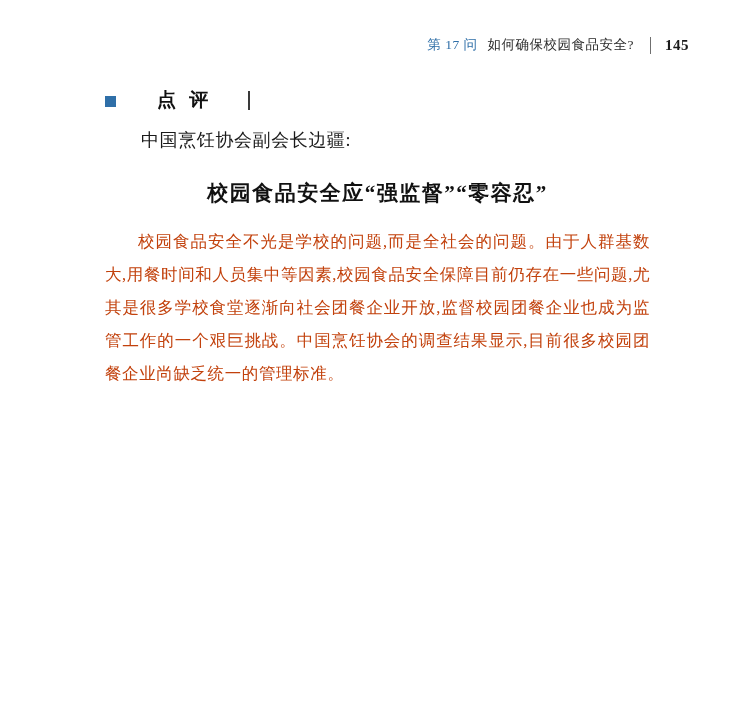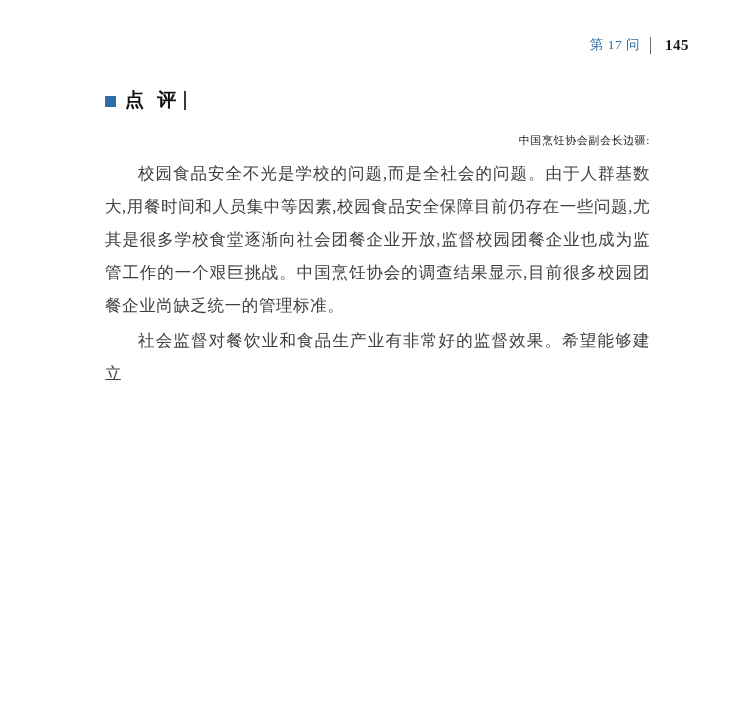--- a/index.html
+++ b/index.html
@@ -56,20 +56,21 @@
   }
 
   
   .section-head {
     position: absolute;
     top: 88px;
     left: 105px;
     display: flex;
     align-items: center;
     height: 24px;
+    gap: 32px;
   }
   .section-head .marker {
     width: 11px;
     height: 11px;
     background: #2f6fa8;
     margin-right: 9px;
     position: relative;
     top: 1px;
   }
   .section-head .marker::after {
@@ -104,64 +105,64 @@
     left: 105px;
     width: 545px;
   }
   p.para {
     margin: 0 0 2px 0;
     font-size: 16.5px;
     line-height: 33px;
     text-align: justify;
     text-justify: inter-ideograph;
     letter-spacing: 0.6px;
-    color: #404040;
+    color: #c2410c;
   }
   p.indent {
     text-indent: 2em;
   }
   .byline {
     margin: 0;
-    font-size: 11px;
+    font-size: 18px;
     line-height: 33px;
     text-indent: 2em;
     letter-spacing: 0.6px;
-    text-align: right;
   }
 
   h2.article-title {
     margin: 22px 0 18px 0;
     text-align: center;
     font-size: 21px;
     font-weight: bold;
     letter-spacing: 1.5px;
     color: #111111;
     font-family: "Liberation Serif", "DejaVu Serif", serif;
   }
 </style>
 </head>
 <body>
 
 <div class="page">
 
   <div class="header">
     <span class="q-num">第 17 问</span>
+    <span class="q-title">如何确保校园食品安全?</span>
     <span class="rule"></span>
     <span class="page-num">145</span>
   </div>
 
   <div class="section-head">
     <span class="marker"></span>
     <span class="label">点 评</span>
     <span class="tail-rule"></span>
   </div>
 
   <div class="body">
 
     <p class="byline">中国烹饪协会副会长边疆:</p>
 
+    <h2 class="article-title">校园食品安全应“强监督”“零容忍”</h2>
 
     <p class="para indent">校园食品安全不光是学校的问题,而是全社会的问题。由于人群基数大,用餐时间和人员集中等因素,校园食品安全保障目前仍存在一些问题,尤其是很多学校食堂逐渐向社会团餐企业开放,监督校园团餐企业也成为监管工作的一个艰巨挑战。中国烹饪协会的调查结果显示,目前很多校园团餐企业尚缺乏统一的管理标准。</p>
-    <p class="para indent">社会监督对餐饮业和食品生产业有非常好的监督效果。希望能够建立</p>
 
   </div>
 
 </div>
 
 </body></html>

